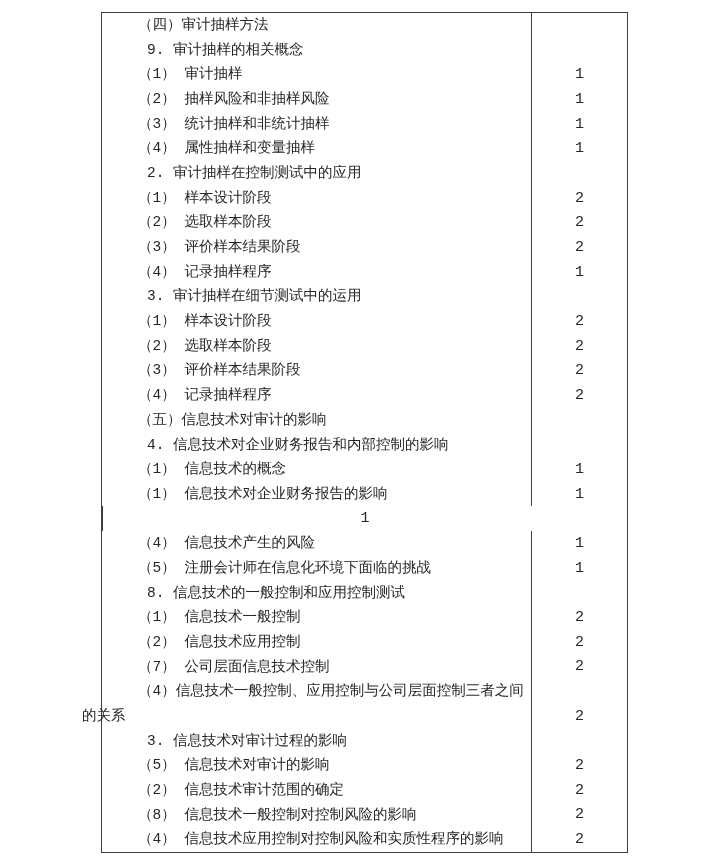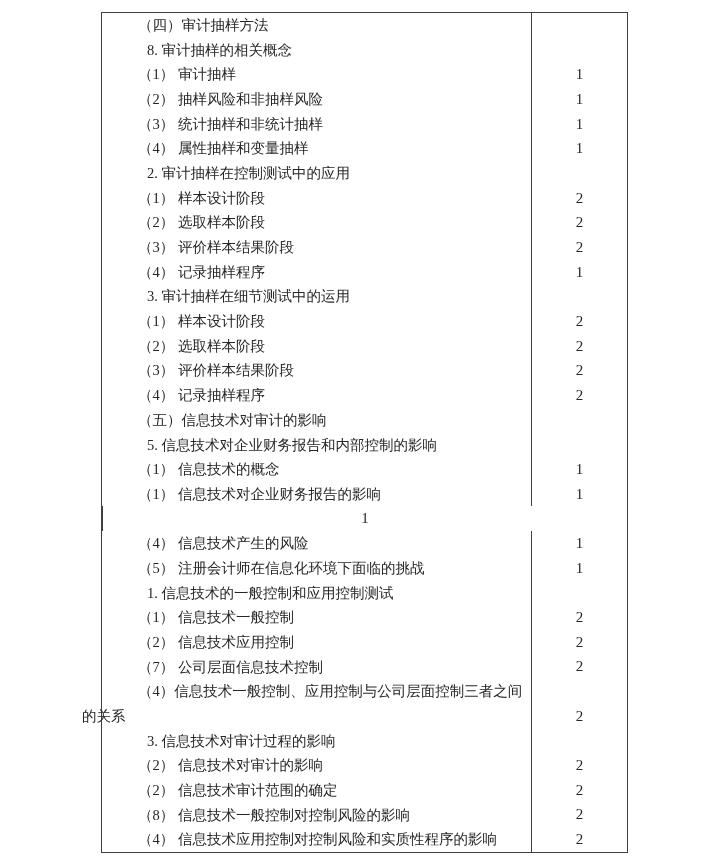--- a/index.html
+++ b/index.html
@@ -6,21 +6,21 @@
     margin: 0;
     padding: 0;
     background: #ffffff;
   }
   .page {
     position: relative;
     width: 718px;
     height: 868px;
     background: var(--bg, #ffffff);
     overflow: hidden;
-    font-family: Liberation Serif, serif;
+    font-family: Liberation Mono, monospace;
   }
   .audit-table {
     position: absolute;
     left: 101px;
     top: 12px;
     width: 527px;
     height: 841px;
     box-sizing: border-box;
     border: 1px solid var(--border, #3f3f3f);
     display: flex;
@@ -68,21 +68,21 @@
 
 <div class="page" style="--border: #3f3f3f; --text: #262626; --bg: #ffffff;">
   <div class="audit-table" id="table-root">
       <div class="trow">
         <div class="cell-topic indent-paren"><span class="topic-text">（四）审计抽样方法</span></div>
         <div class="cell-level">
           <span></span>
         </div>
       </div>
       <div class="trow">
-        <div class="cell-topic indent-num"><span class="topic-text">8. 审计抽样的相关概念</span></div>
+        <div class="cell-topic indent-num"><span class="topic-text">9. 审计抽样的相关概念</span></div>
         <div class="cell-level">
           <span></span>
         </div>
       </div>
       <div class="trow">
         <div class="cell-topic indent-paren"><span class="topic-text">（1） 审计抽样</span></div>
         <div class="cell-level">
           <span>1</span>
         </div>
       </div>
@@ -164,21 +164,21 @@
           <span>2</span>
         </div>
       </div>
       <div class="trow">
         <div class="cell-topic indent-paren"><span class="topic-text">（五）信息技术对审计的影响</span></div>
         <div class="cell-level">
           <span></span>
         </div>
       </div>
       <div class="trow">
-        <div class="cell-topic indent-num"><span class="topic-text">5. 信息技术对企业财务报告和内部控制的影响</span></div>
+        <div class="cell-topic indent-num"><span class="topic-text">4. 信息技术对企业财务报告和内部控制的影响</span></div>
         <div class="cell-level">
           <span></span>
         </div>
       </div>
       <div class="trow">
         <div class="cell-topic indent-paren"><span class="topic-text">（1） 信息技术的概念</span></div>
         <div class="cell-level">
           <span>1</span>
         </div>
       </div>
@@ -199,21 +199,21 @@
           <span>1</span>
         </div>
       </div>
       <div class="trow">
         <div class="cell-topic indent-paren"><span class="topic-text">（5） 注册会计师在信息化环境下面临的挑战</span></div>
         <div class="cell-level">
           <span>1</span>
         </div>
       </div>
       <div class="trow">
-        <div class="cell-topic indent-num"><span class="topic-text">1. 信息技术的一般控制和应用控制测试</span></div>
+        <div class="cell-topic indent-num"><span class="topic-text">8. 信息技术的一般控制和应用控制测试</span></div>
         <div class="cell-level">
           <span></span>
         </div>
       </div>
       <div class="trow">
         <div class="cell-topic indent-paren"><span class="topic-text">（1） 信息技术一般控制</span></div>
         <div class="cell-level">
           <span>2</span>
         </div>
       </div>
@@ -241,21 +241,21 @@
           <span>2</span>
         </div>
       </div>
       <div class="trow">
         <div class="cell-topic indent-num"><span class="topic-text">3. 信息技术对审计过程的影响</span></div>
         <div class="cell-level">
           <span></span>
         </div>
       </div>
       <div class="trow">
-        <div class="cell-topic indent-paren"><span class="topic-text">（2） 信息技术对审计的影响</span></div>
+        <div class="cell-topic indent-paren"><span class="topic-text">（5） 信息技术对审计的影响</span></div>
         <div class="cell-level">
           <span>2</span>
         </div>
       </div>
       <div class="trow">
         <div class="cell-topic indent-paren"><span class="topic-text">（2） 信息技术审计范围的确定</span></div>
         <div class="cell-level">
           <span>2</span>
         </div>
       </div>

